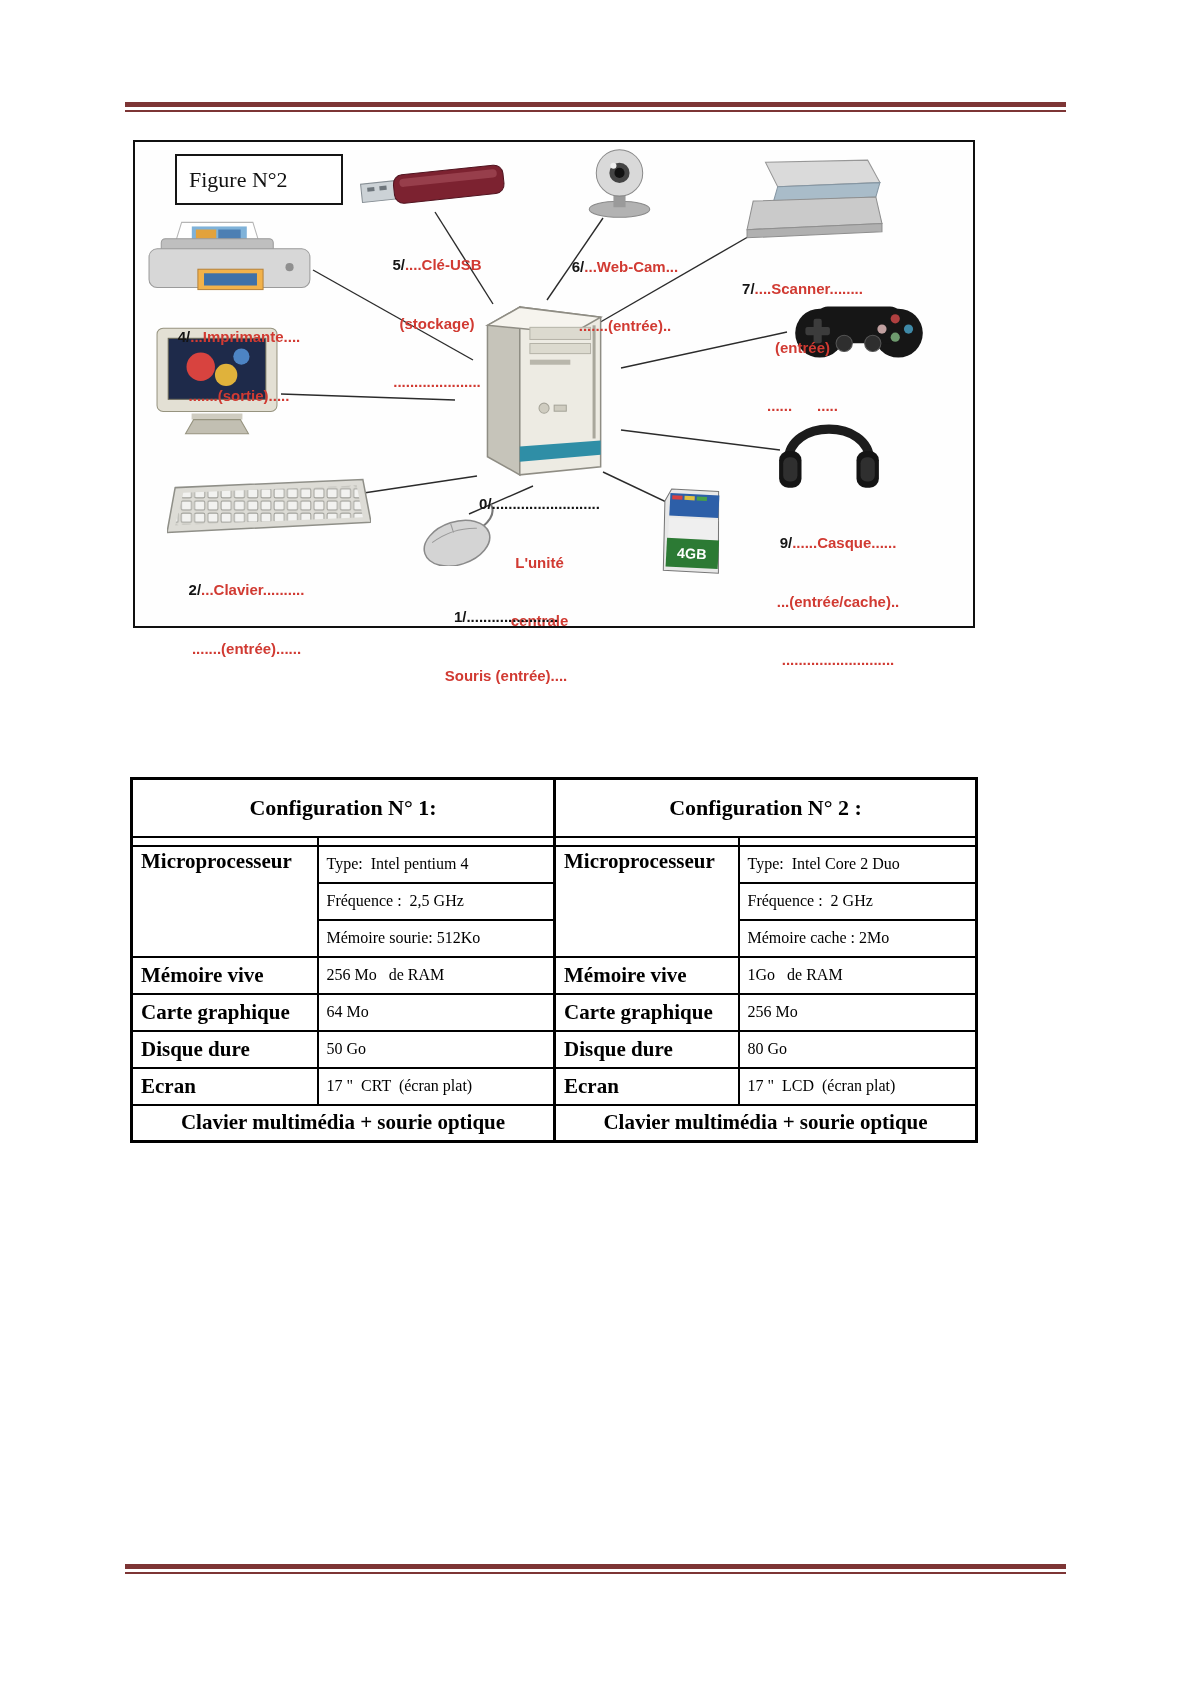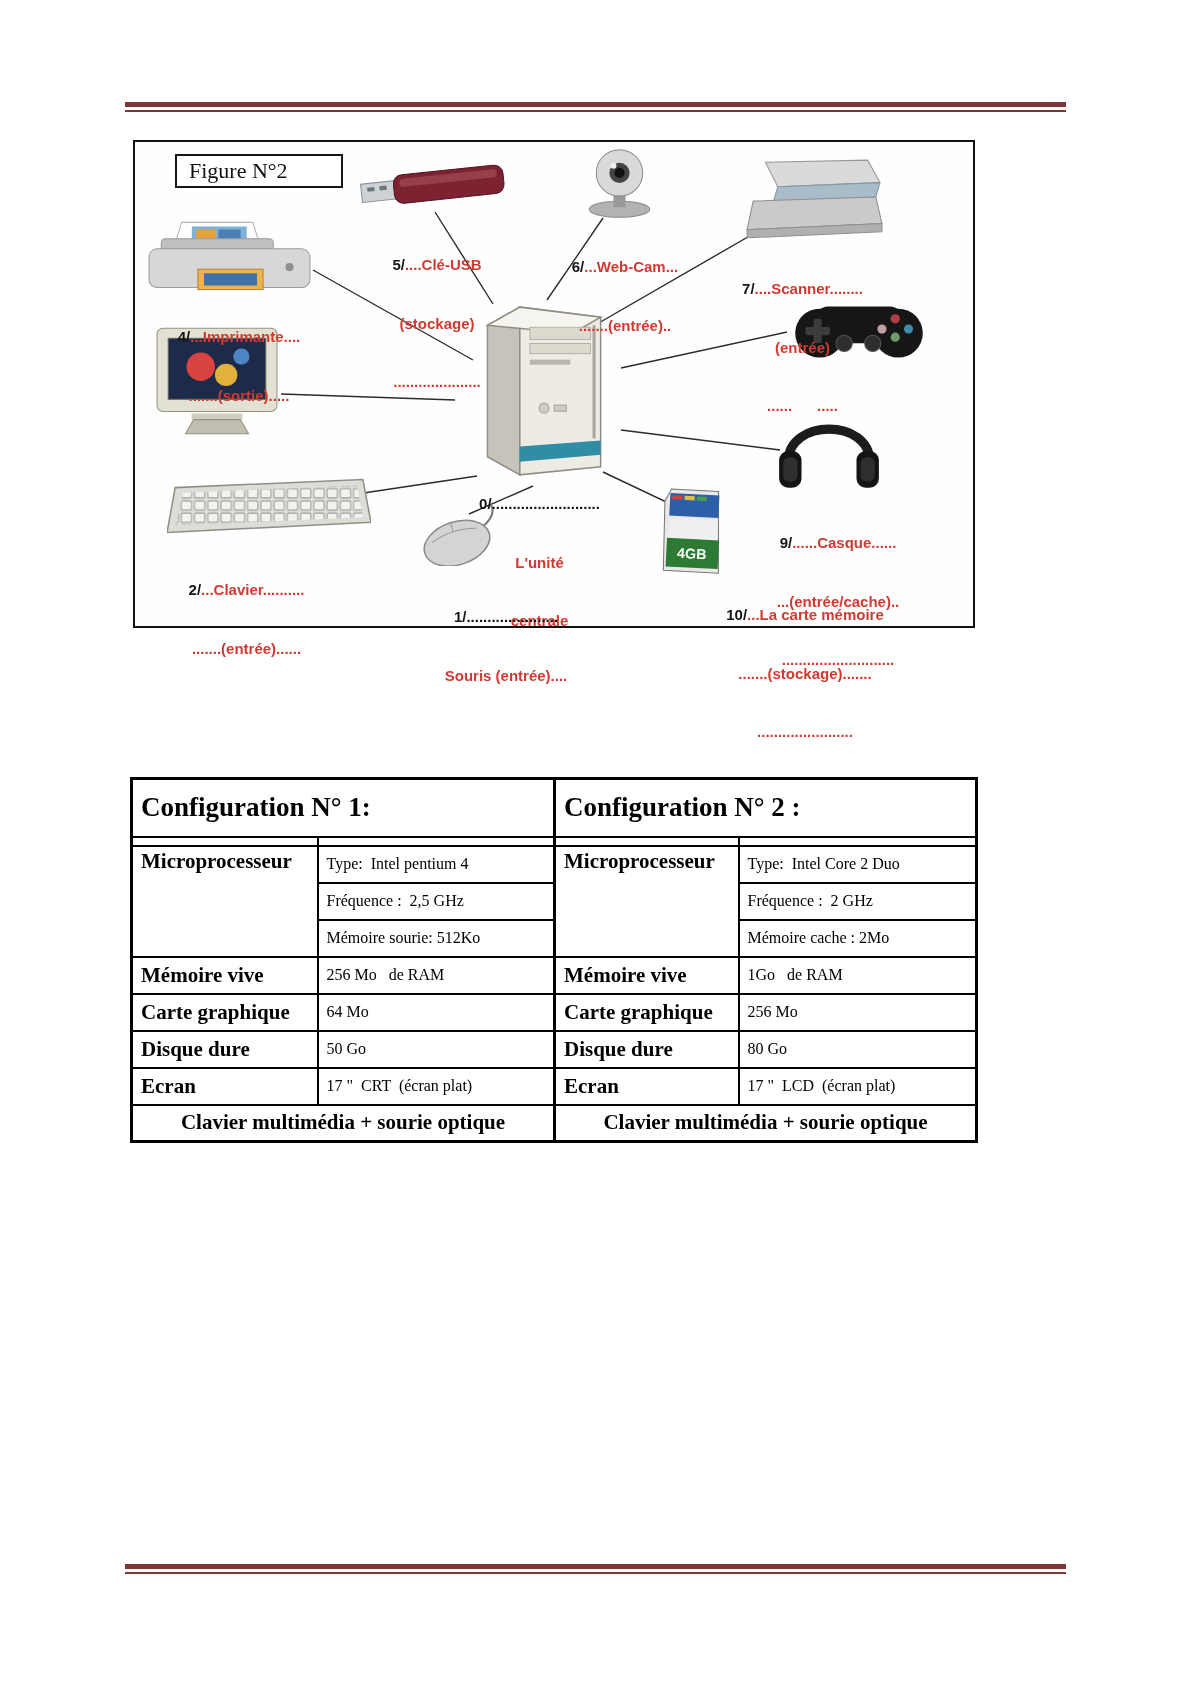--- a/index.html
+++ b/index.html
@@ -17,21 +17,21 @@
 
   
   .figure {
     position:absolute; left:133px; top:140px; width:842px; height:488px;
     border:2px solid #101010; background:#fefefe; box-sizing:border-box;
   }
   .connectors { position:absolute; left:0; top:0; width:838px; height:484px; }
   .dev { position:absolute; }
   .dev svg { width:100%; height:100%; display:block; }
   .fig-title {
-    position:absolute; left:40px; top:12px; width:168px; height:34px;
+    position:absolute; left:40px; top:12px; width:168px; height:51px;
     border:2px solid #151515; background:#fff; box-sizing:border-box;
     font-family:"Liberation Serif", serif; font-size:22px; color:#111;
     display:flex; align-items:center; padding-left:12px;
   }
   .lbl {
     position:absolute; text-align:center; font-weight:bold; font-size:15px;
     line-height:1.3; color:#d13a32; white-space:pre-wrap;
   }
   .lbl .num { color:#141414; }
 
@@ -40,21 +40,21 @@
     position:absolute; left:130px; top:777px; width:845px;
     border-collapse:collapse; table-layout:fixed; background:#fff;
     font-family:"Liberation Serif", serif; color:#000;
     border:3px solid #000;
   }
   .cfg td { border:2px solid #000; padding:2px 8px; white-space:pre-wrap; vertical-align:middle; }
   .cfg tr { height:37px; }
   .cfg tr.hdr-row { height:58px; }
   .cfg tr.sp { height:9px; }
   .cfg tr.sp td { padding:0; }
-  .cfg .hdr { font-size:27px; font-weight:bold; }
+  .cfg .hdr { font-size:22px; font-weight:bold; text-align:center; }
   .cfg .lab { font-size:21px; font-weight:bold; }
   .cfg .val { font-size:16px; }
   .cfg .ftr { font-size:21px; text-align:center;font-weight:bold; }
   .cfg .mid { border-left:3px solid #000; }
   .cfg .vtop { vertical-align:top; }
 </style>
 </head>
 <body>
 
 <div class="canvas">
@@ -265,25 +265,20 @@
       <div>.......(entrée)......</div>
       <div></div>
     </div>
 
     <div class="lbl" style="left:286px;top:426px;width:170px;">
       <div><span class="num">1/......................</span><span></span></div>
       <div>Souris (entrée)....</div>
       <div></div>
     </div>
 
-    <div class="lbl" style="left:550px;top:424px;width:240px;">
-      <div><span class="num">10/</span><span>...La carte mémoire</span></div>
-      <div>.......(stockage).......</div>
-      <div>.......................</div>
-    </div>
 
   </div>
 
   <table class="cfg">
     <colgroup>
       <col style="width:186px">
         <col style="width:237px">
         <col style="width:184px">
         <col style="width:238px">
     </colgroup>

